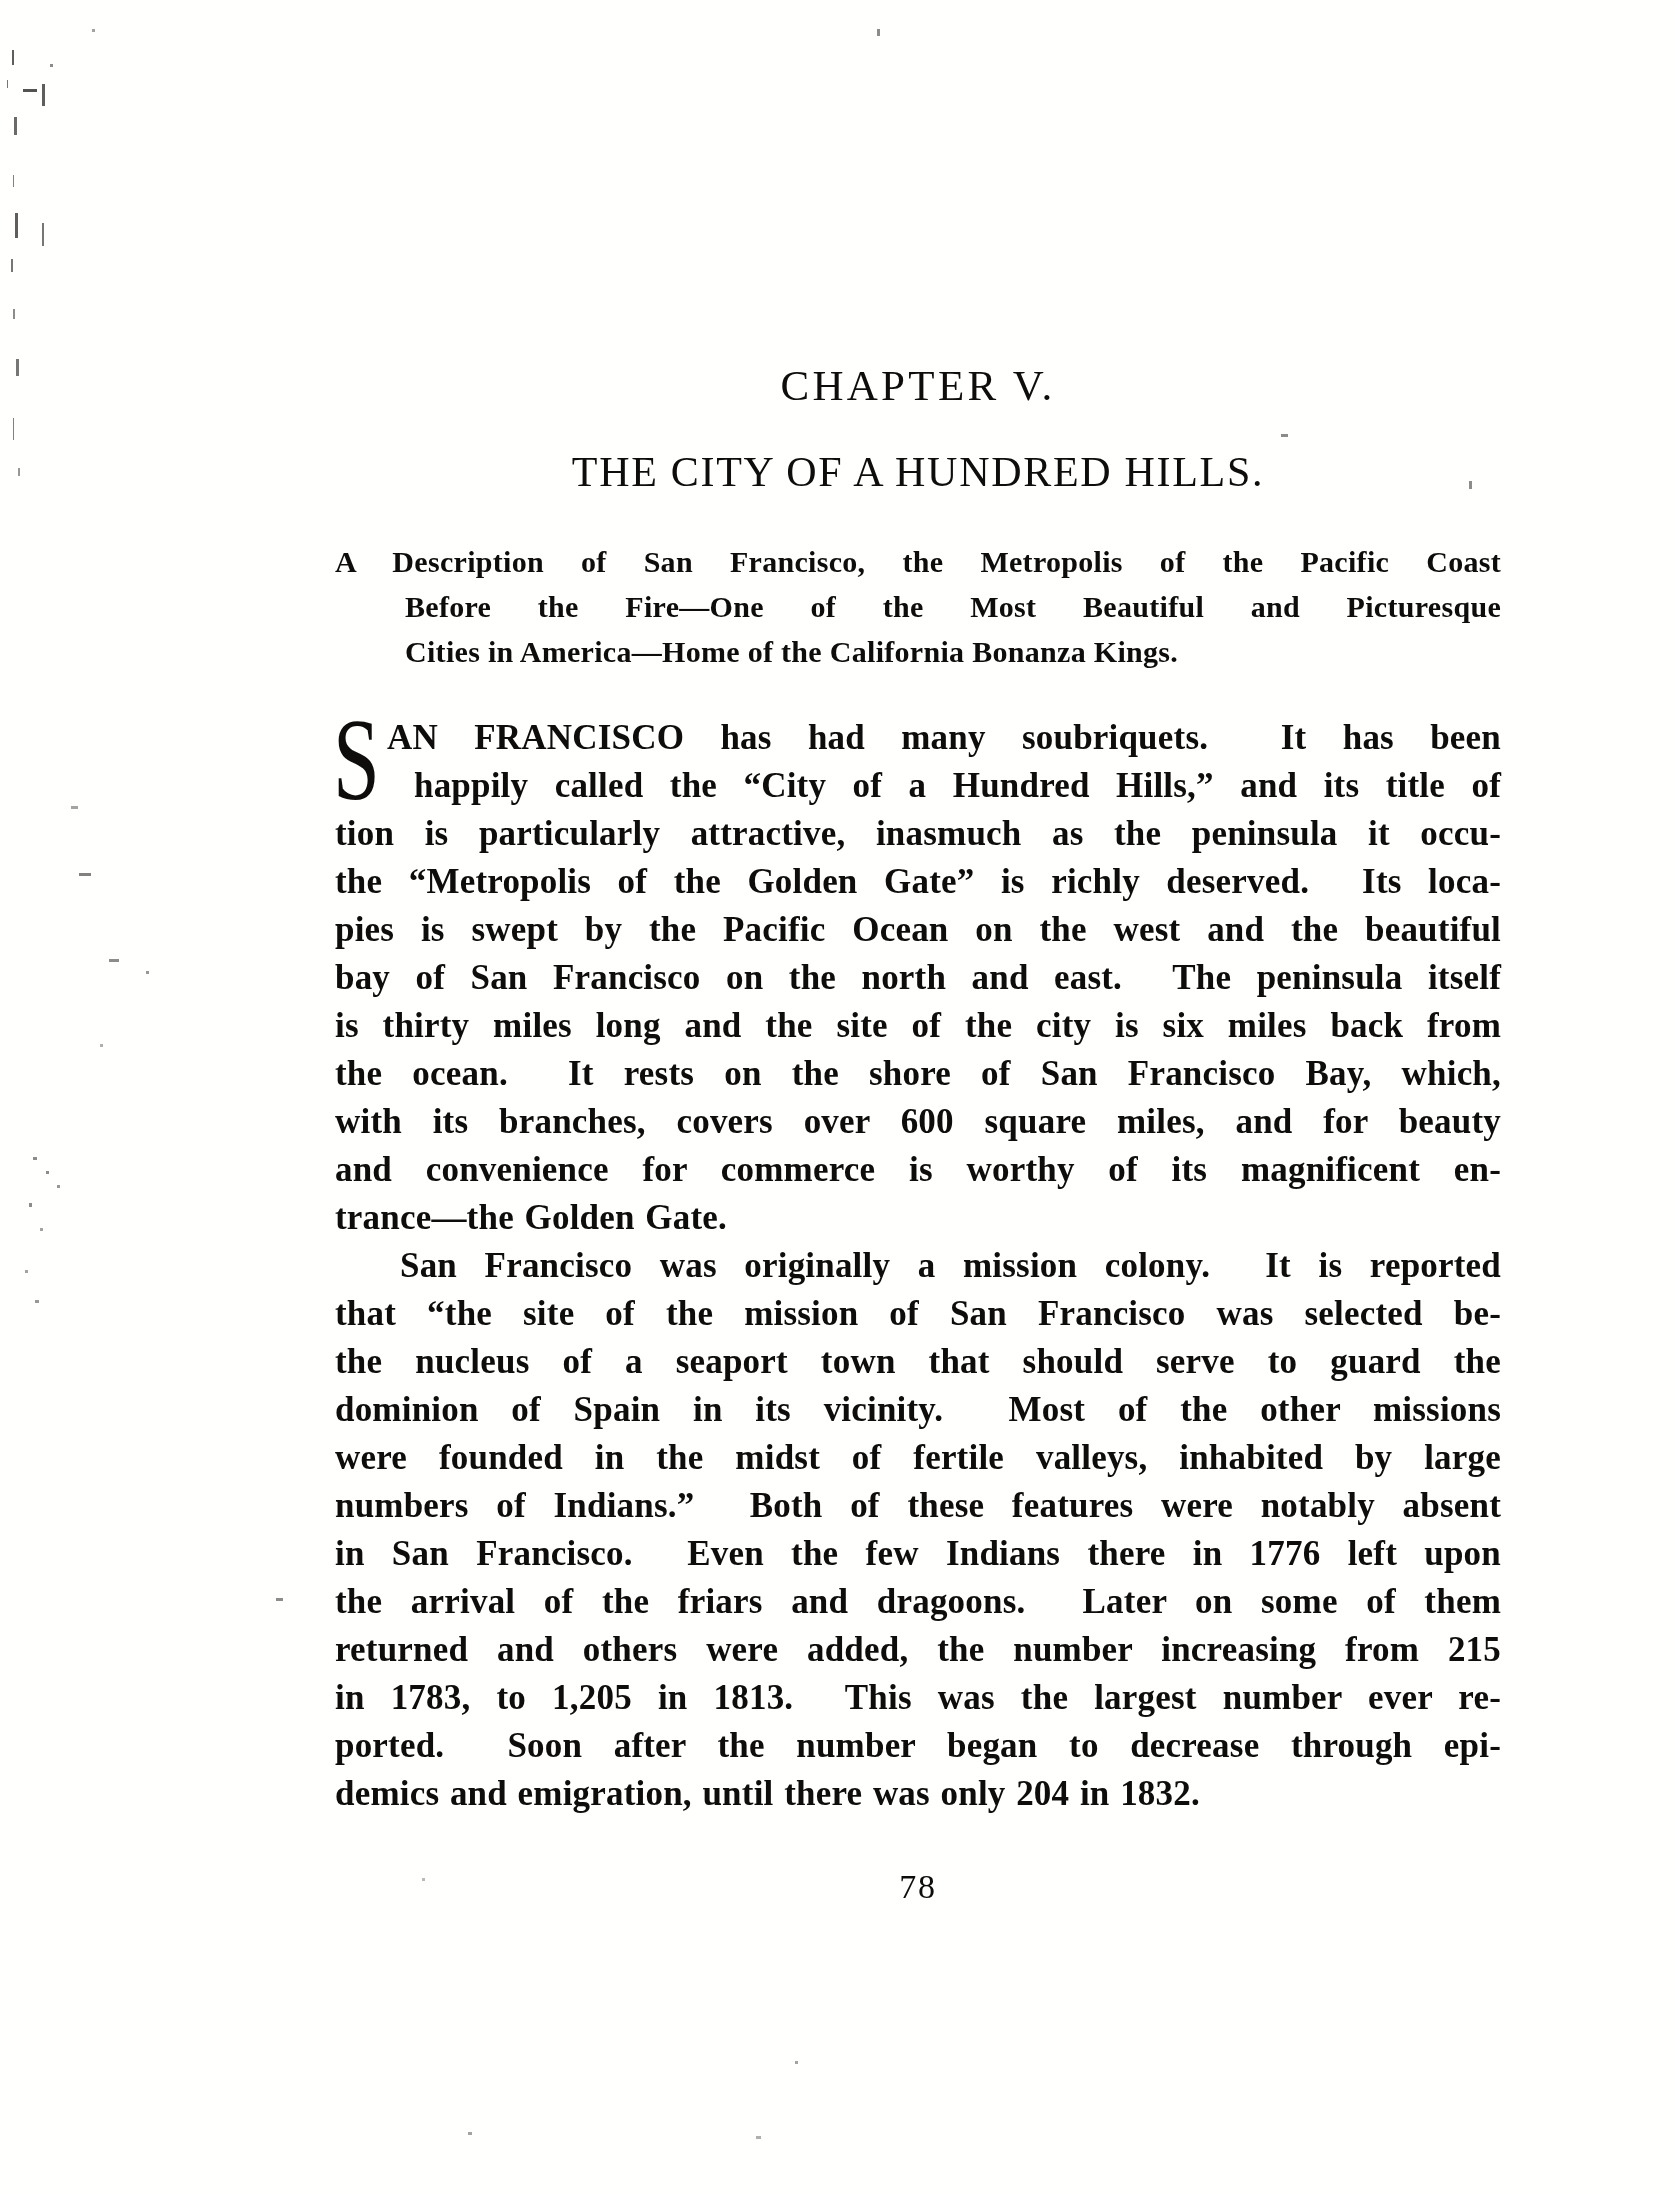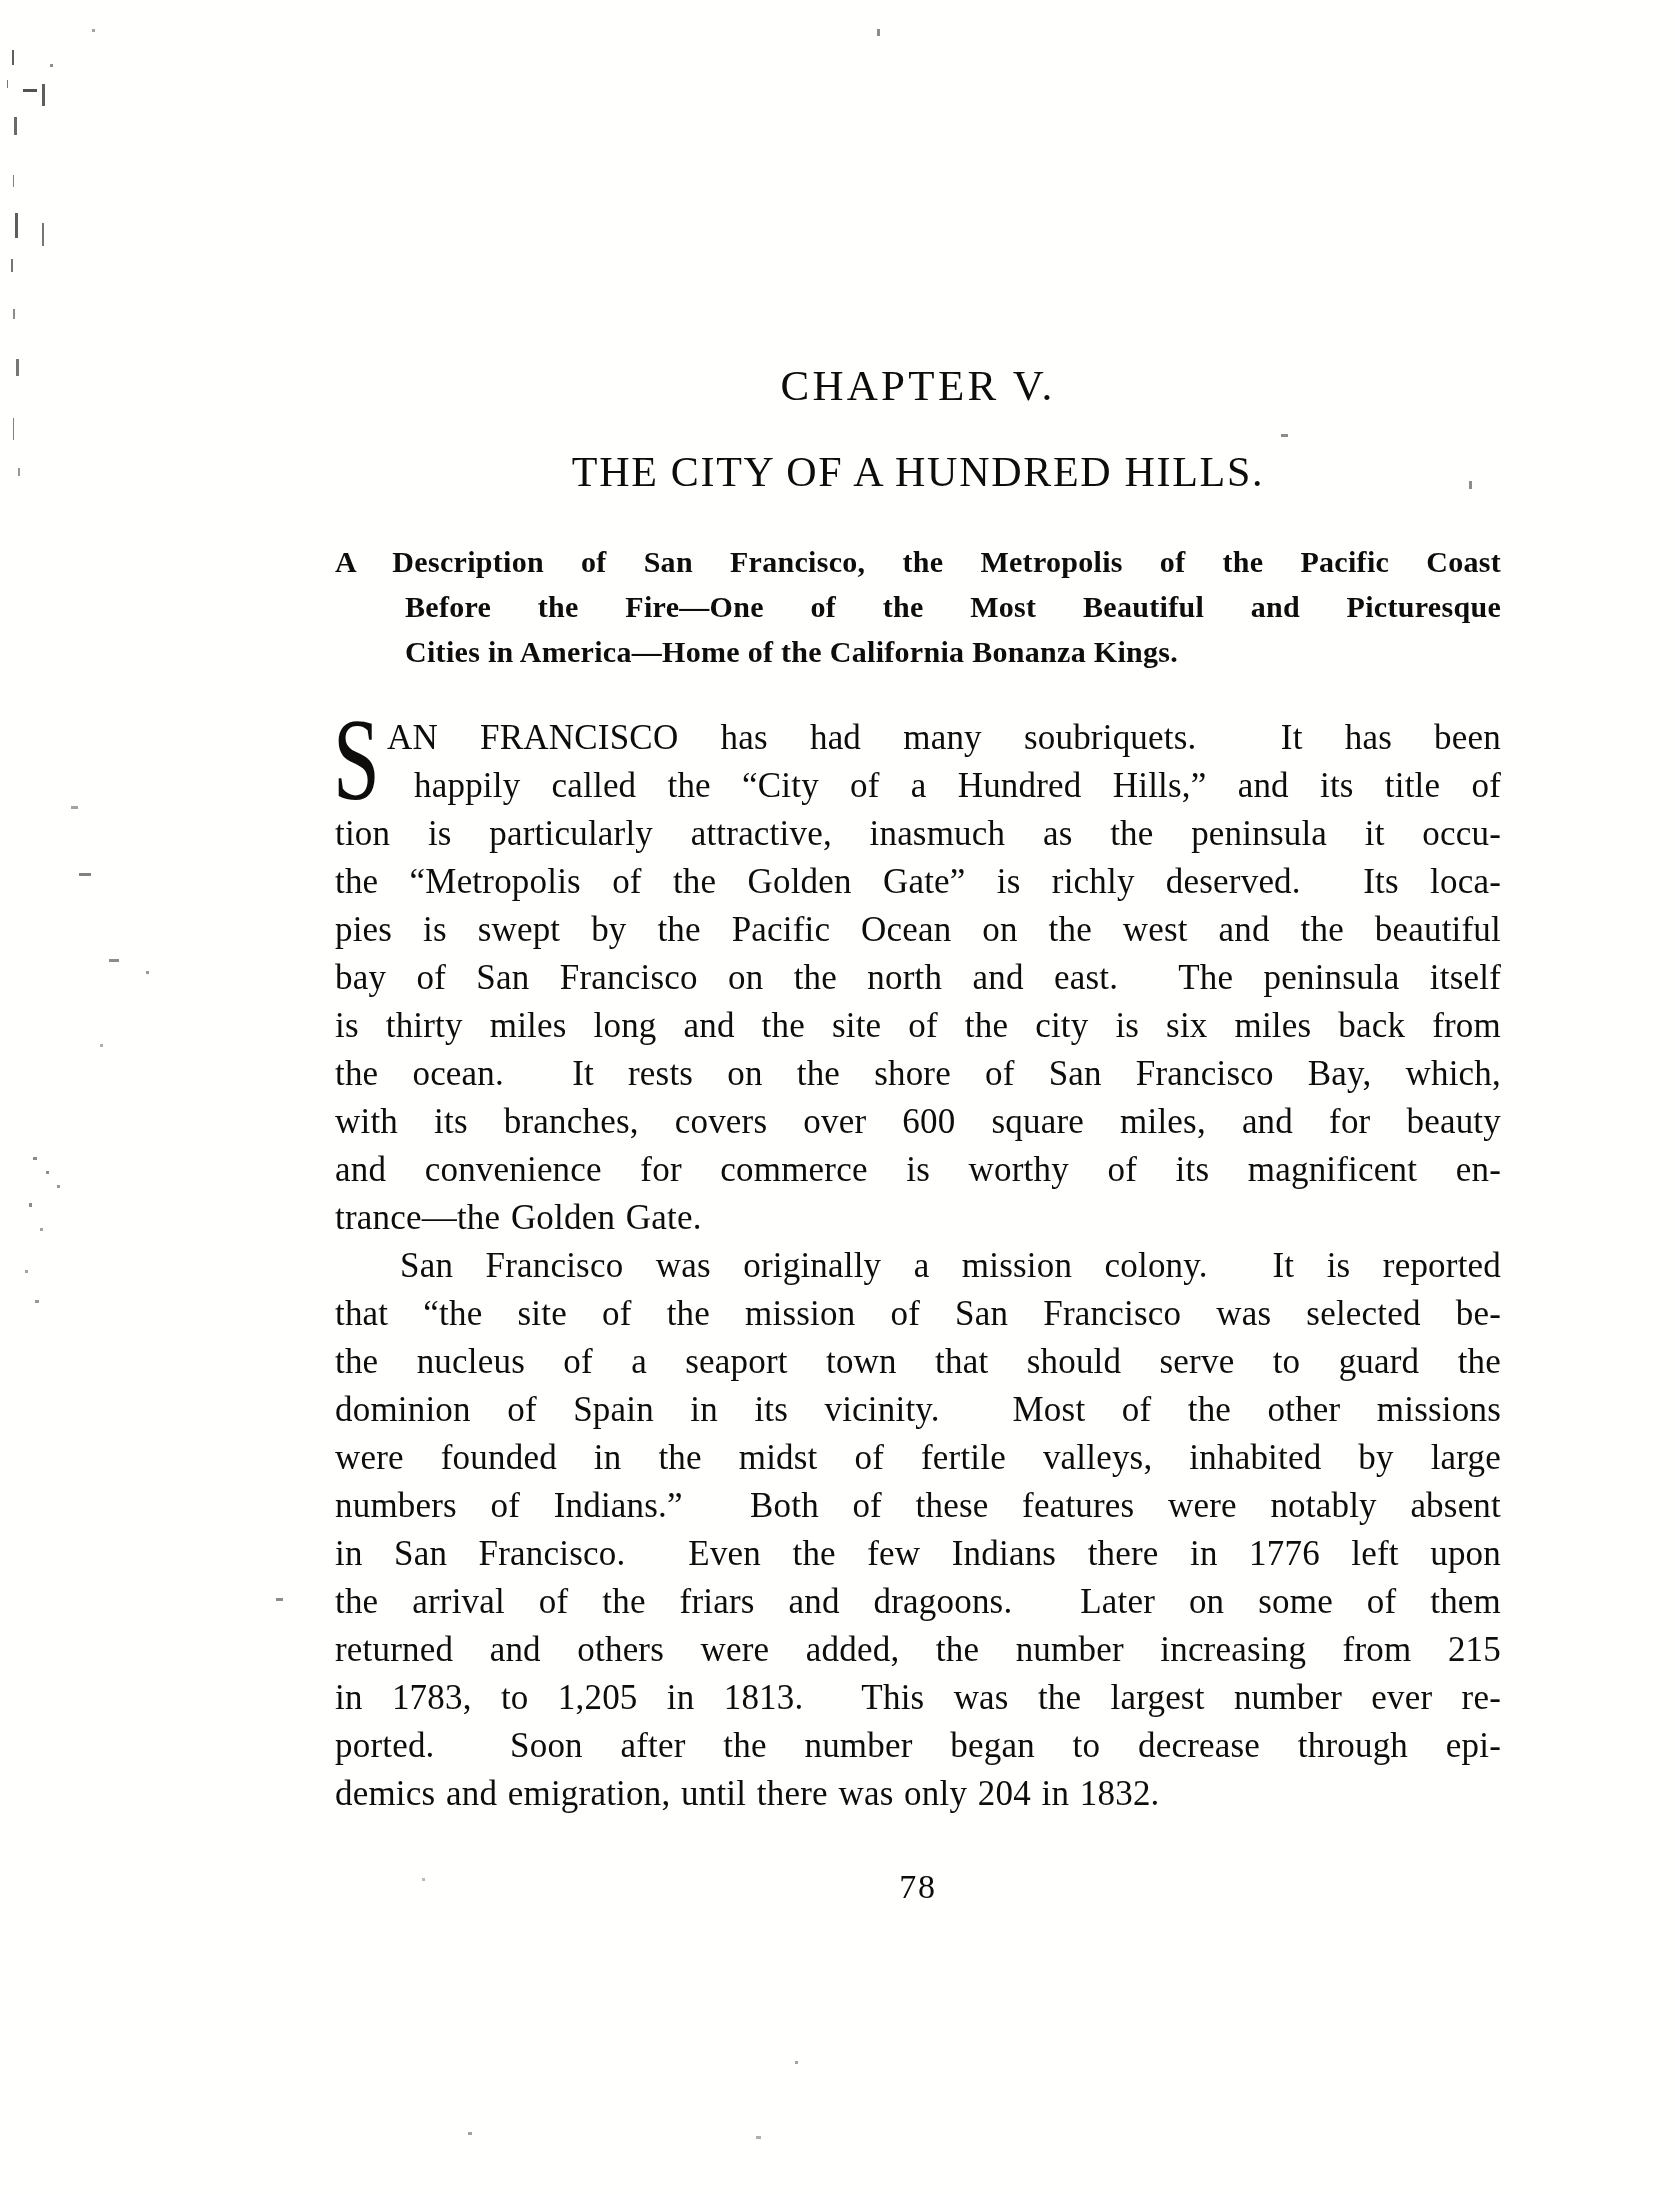--- a/index.html
+++ b/index.html
@@ -63,21 +63,21 @@
     position: absolute;
     top: 714px;
     left: 0;
     width: 100%;
     font-size: 35px;
     line-height: 48px;
     word-spacing: 1.7px;
     letter-spacing: 0.2px;
   }
   .para { position: relative; }
-  .body-text .line { text-align: justify; text-align-last: justify; }
+  .body-text .line { text-align: justify; text-align-last: justify; font-weight: bold; }
   .body-text .line-last { text-align-last: left; }
 
   .para1 .line-first  { padding-left: 52px; }
   .para1 .line-second { padding-left: 79px; }
   .para2 .line-first  { text-indent: 65px; }
 
   .drop-cap {
     position: absolute;
     left: -1.7px;
     top: -13.4px;

